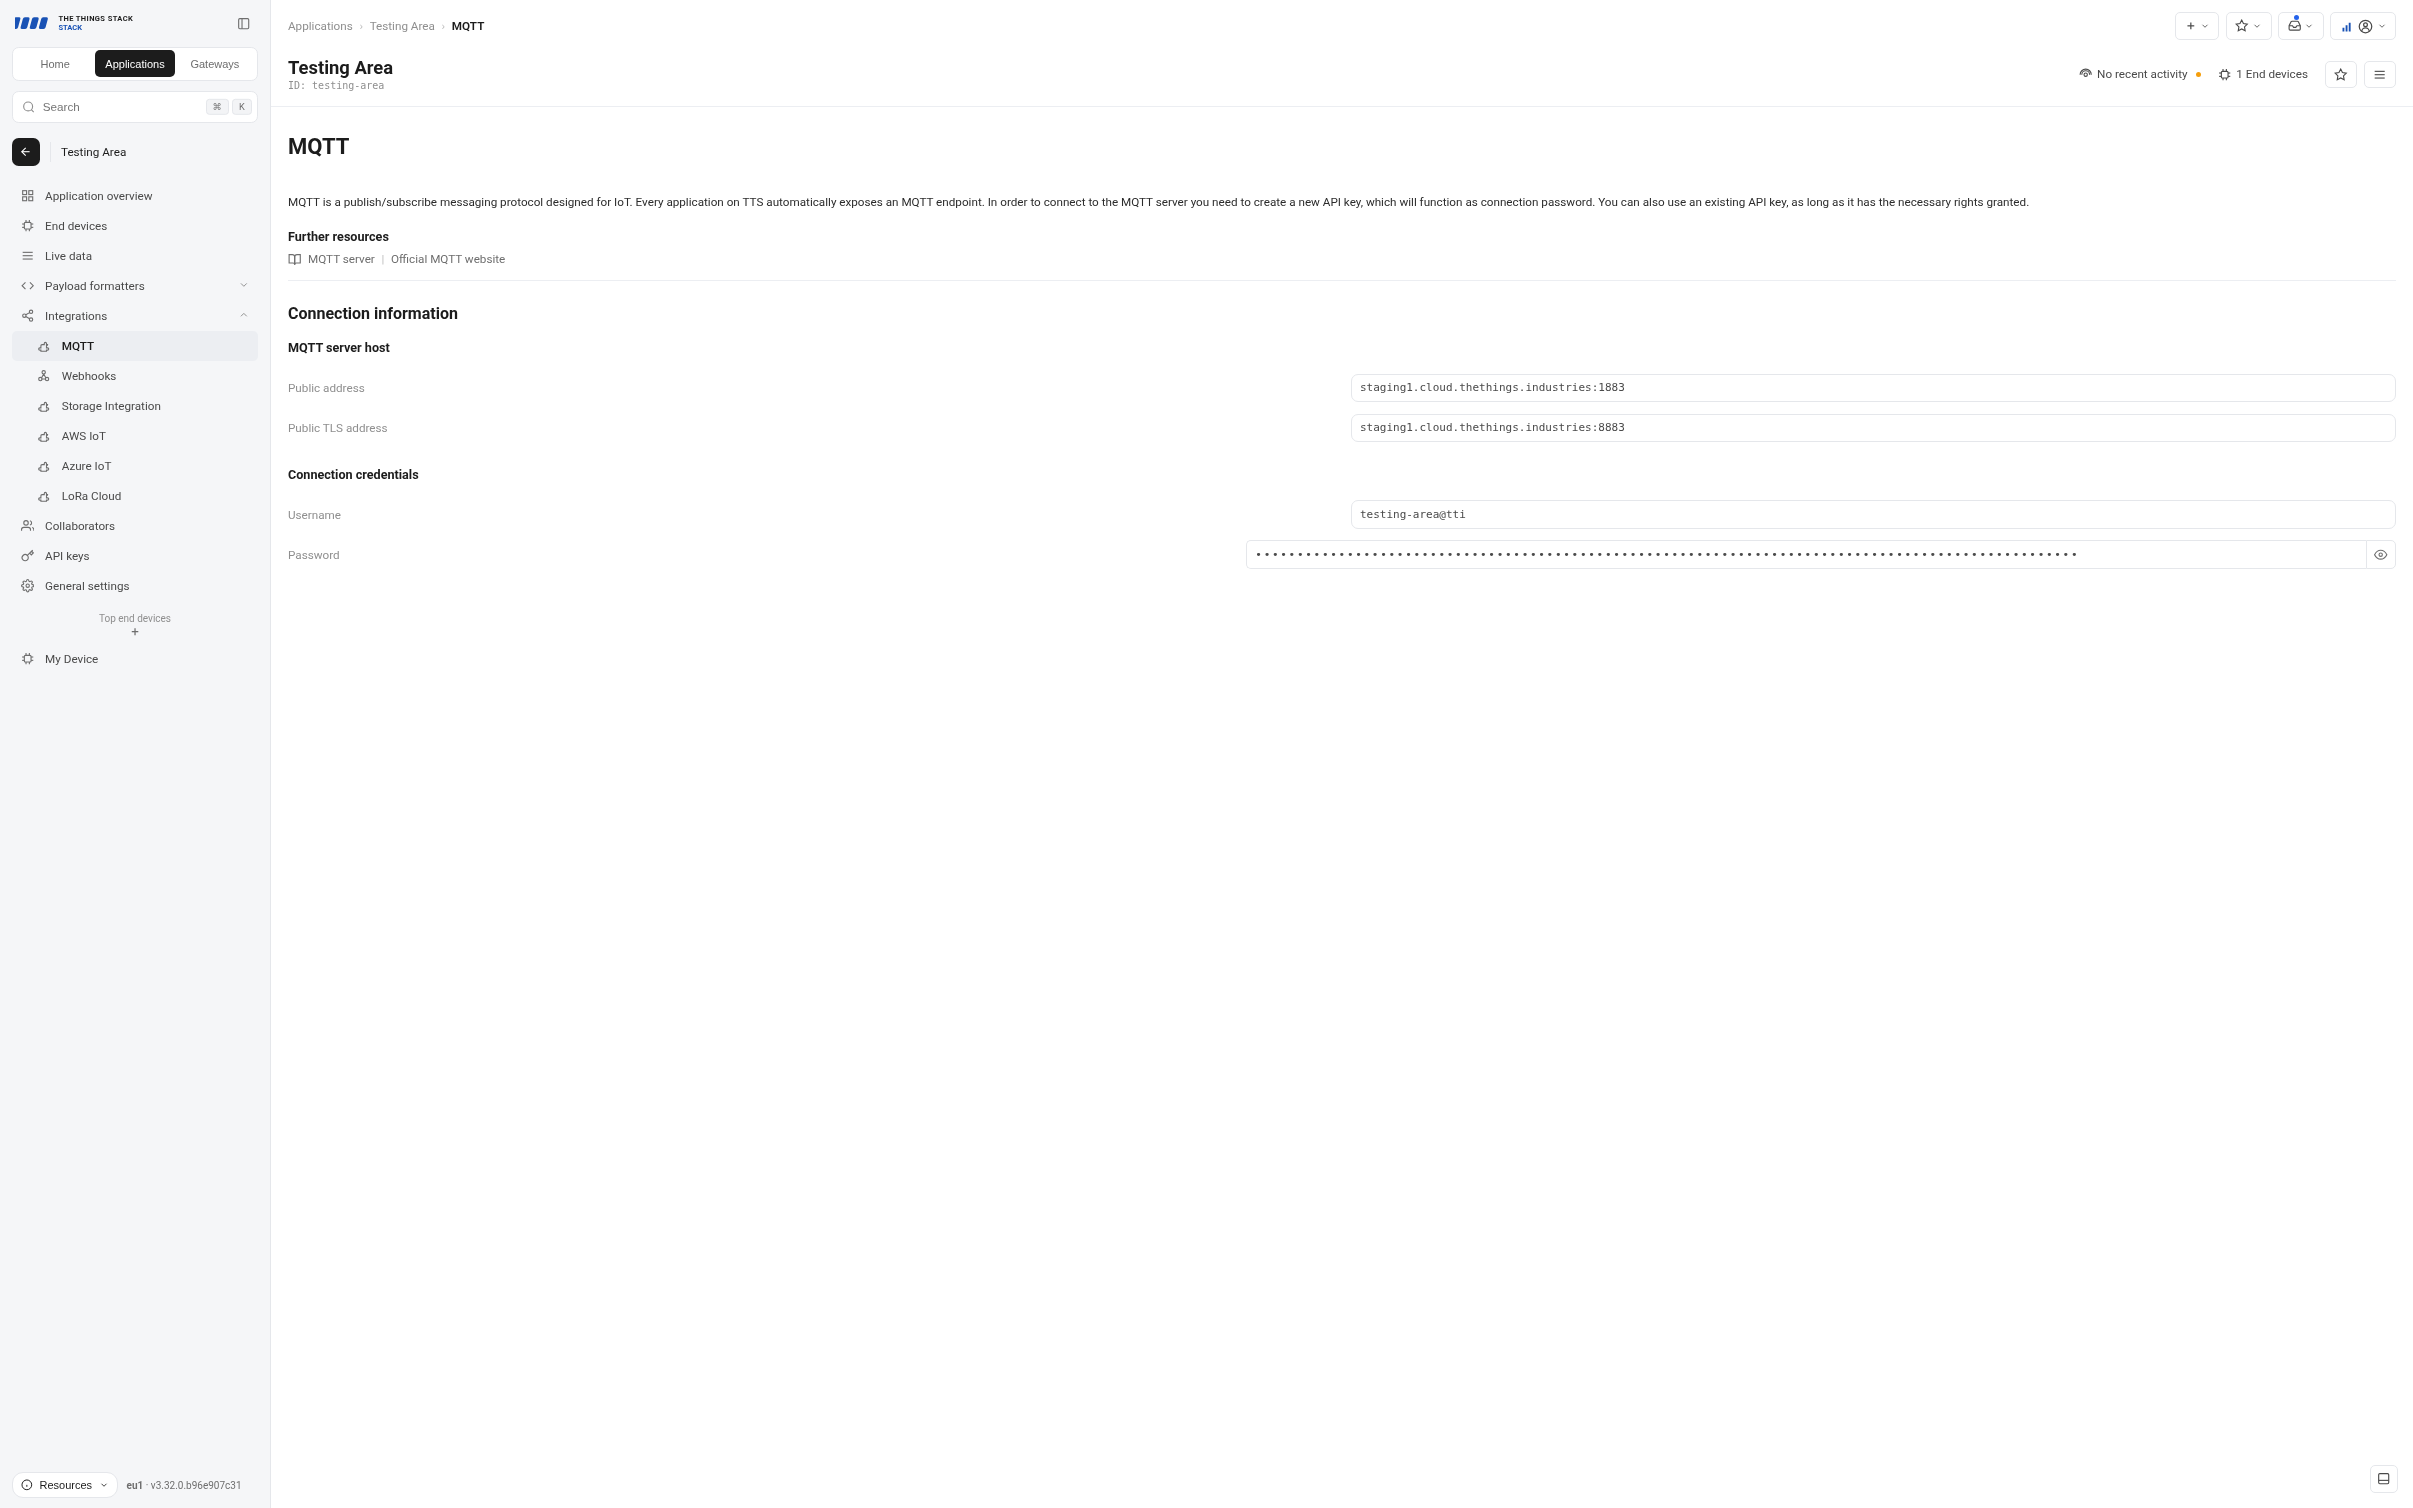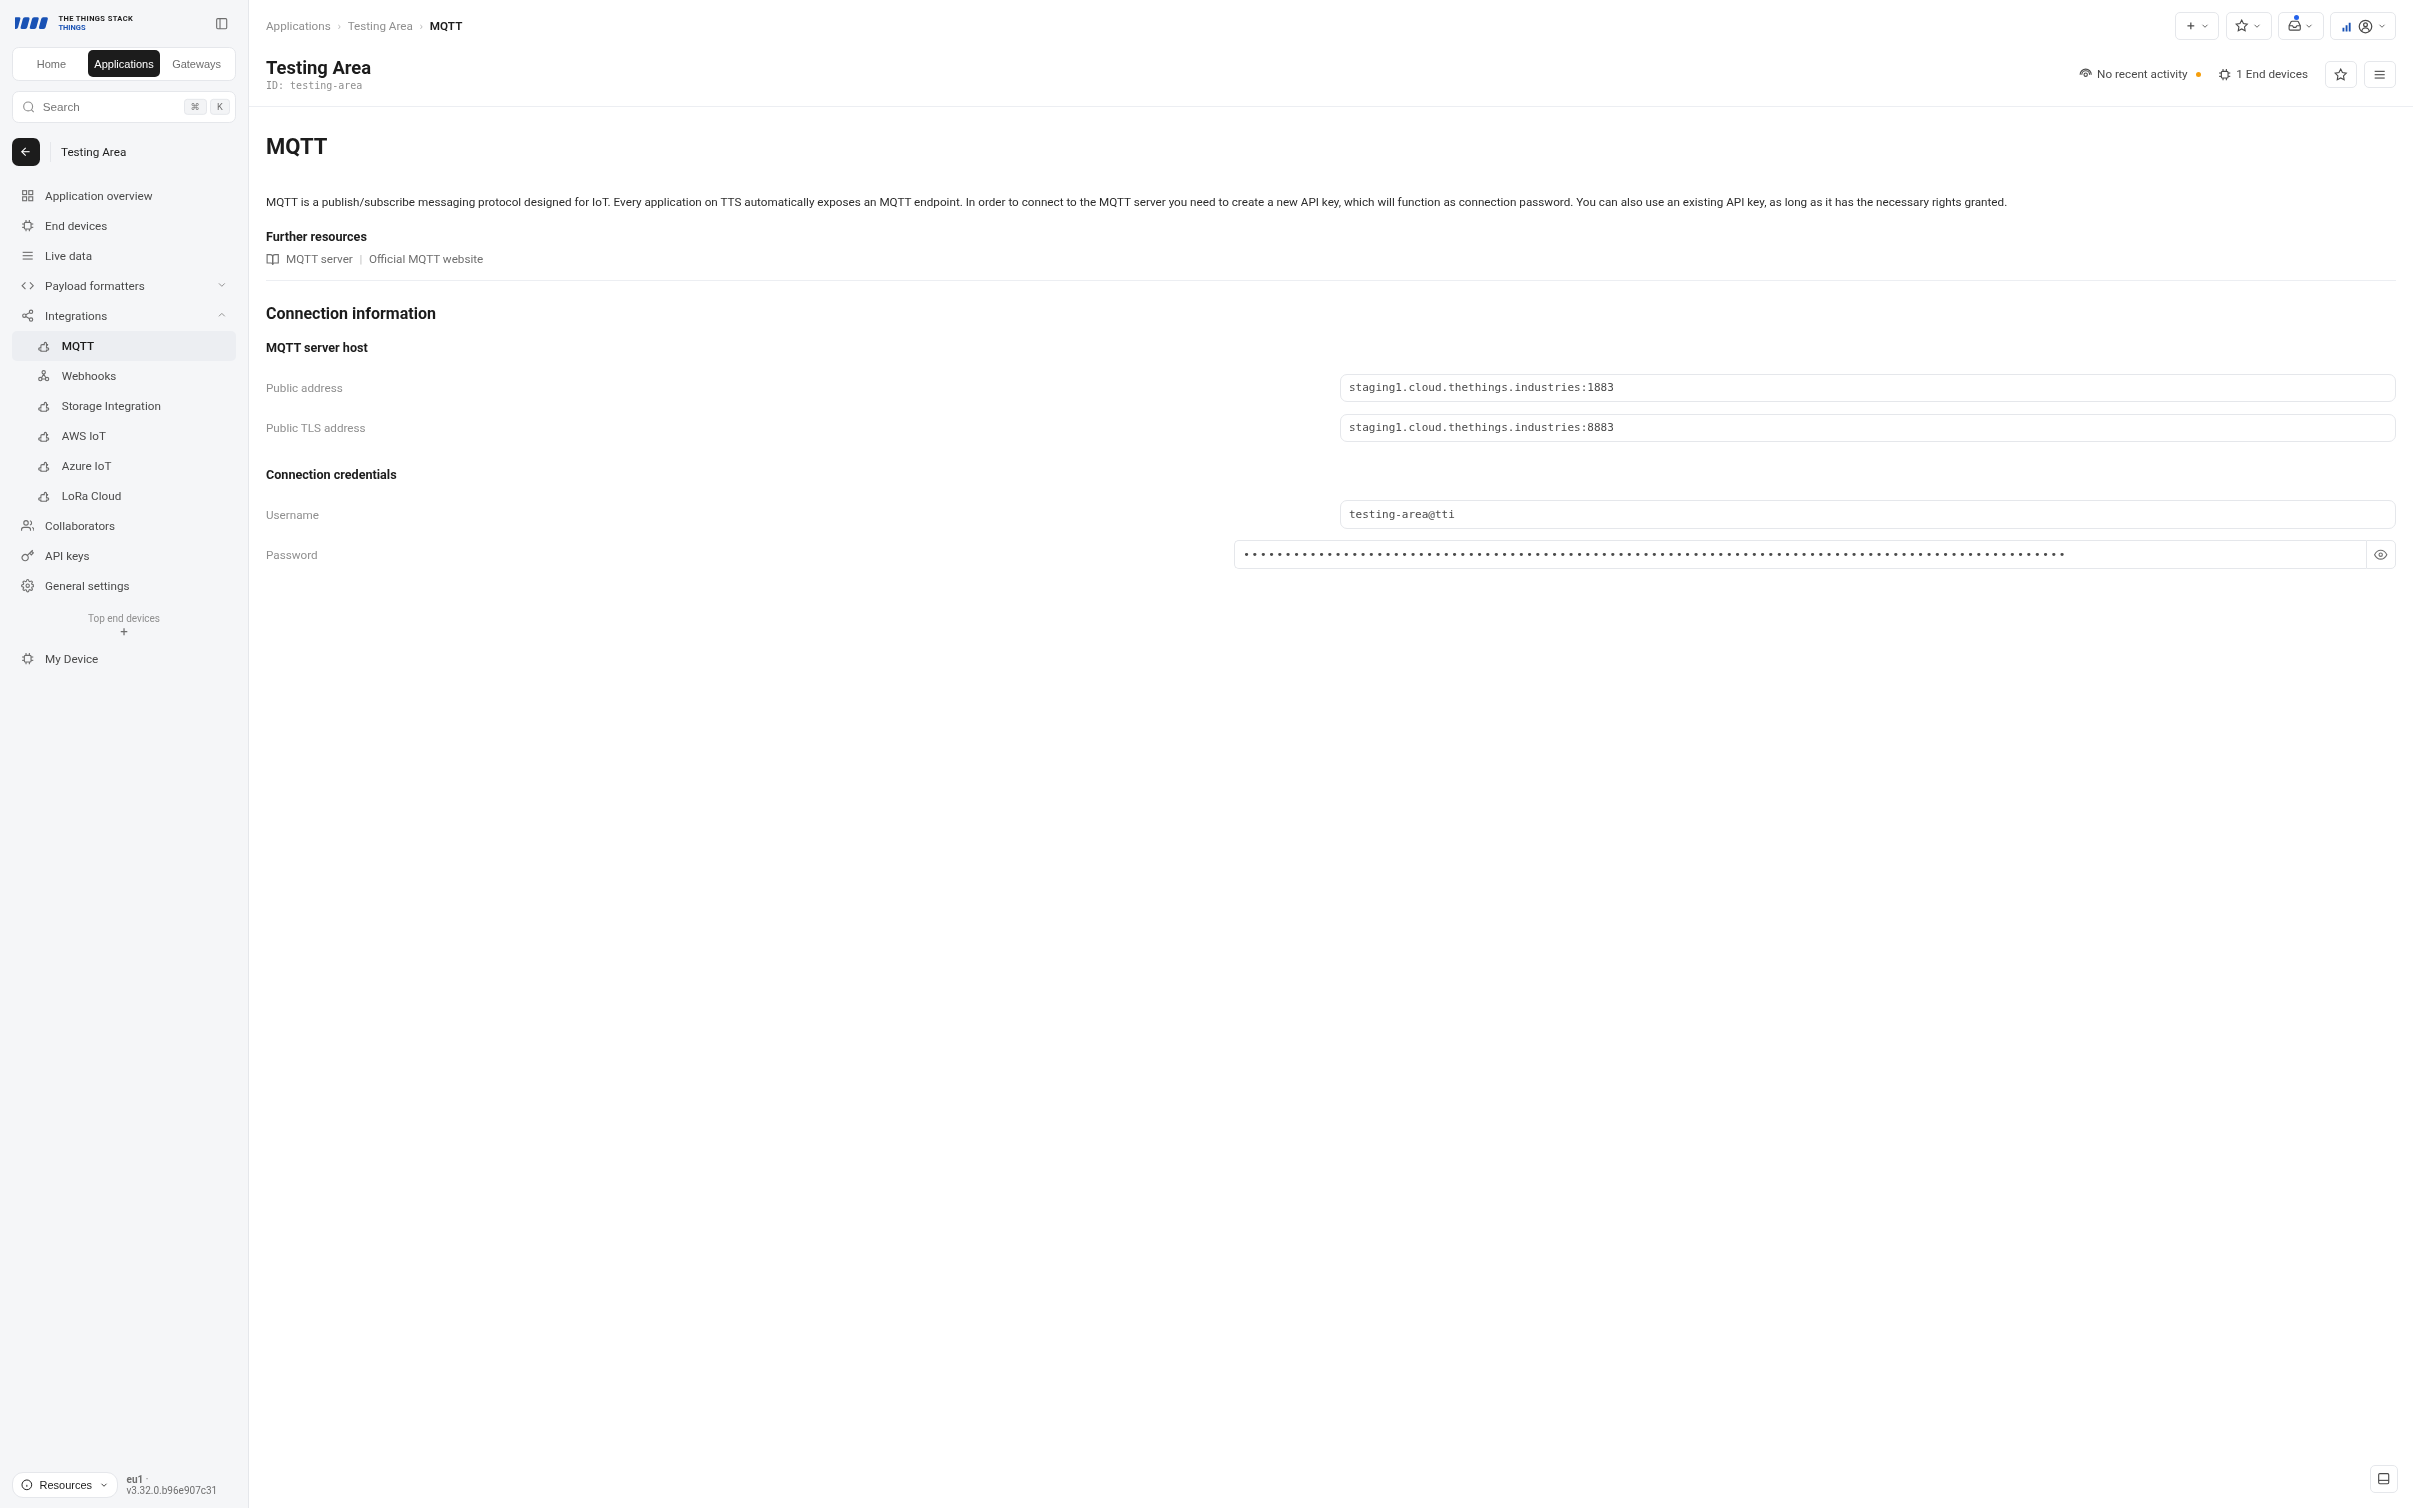--- a/index.html
+++ b/index.html
@@ -1,21 +1,21 @@
 <!DOCTYPE html>
 <html style="font-size:13.4px"><head>
   <meta charset="utf-8">
   <style>
     * { box-sizing: border-box; margin: 0; padding: 0; }
     body { font-family: -apple-system, BlinkMacSystemFont, "Segoe UI", Roboto, sans-serif; background: #f5f6f8; color: #1c1c1c; font-size: 11.7px; }
     
     .app { display: flex; height: 100vh; }
     
     
-    .sidebar { width: 249px; background: #f5f6f8; border-right: 0.8px solid #e5e7eb; display: flex; flex-direction: column; position: relative; }
+    .sidebar { width: 271px; background: #f5f6f8; border-right: 0.8px solid #e5e7eb; display: flex; flex-direction: column; position: relative; }
     .sidebar-header { padding: 11.7px 15px; display: flex; align-items: center; justify-content: space-between; }
     .logo { display: flex; align-items: center; gap: 8.4px; }
     .logo-mark { width: 35px; height: 18.4px; }
     .logo-text { display: flex; flex-direction: column; line-height: 1; }
     .logo-text-main { font-size: 7.5px; font-weight: 700; letter-spacing: 0.4px; color: #1c1c1c; }
     .logo-text-sub { font-size: 7.5px; font-weight: 700; color: #1952b5; margin-top: 1.7px; }
     .collapse-btn { width: 23.5px; height: 23.5px; border: none; background: transparent; display: flex; align-items: center; justify-content: center; cursor: pointer; color: #6e6e6e; border-radius: 5px; }
     
     .tabs { display: flex; margin: 0 11.7px 10px; background: #fff; border-radius: 6.7px; border: 0.8px solid #e5e7eb; overflow: hidden; padding: 2.5px; }
     .tab { flex: 1; padding: 7.5px 6.7px; text-align: center; font-size: 11px; border: none; background: transparent; cursor: pointer; color: #6e6e6e; border-radius: 5px; }
@@ -100,21 +100,21 @@
         <svg class="logo-mark" viewBox="0 0 42 22">
             <g fill="#1952b5">
               <rect x="0" y="4" width="8" height="14" rx="2" transform="skewX(-15)"></rect>
               <rect x="11" y="4" width="8" height="14" rx="2" transform="skewX(-15)"></rect>
               <rect x="22" y="4" width="8" height="14" rx="2" transform="skewX(-15)"></rect>
               <rect x="33" y="4" width="8" height="14" rx="2" transform="skewX(-15)"></rect>
             </g>
           </svg>
         <div class="logo-text">
           <span class="logo-text-main">THE THINGS STACK</span>
-          <span class="logo-text-sub">THINGS</span>
+          <span class="logo-text-sub">STACK</span>
         </div>
       </div>
       <button class="collapse-btn">
         <svg width="13.4" height="13.4" viewBox="0 0 24 24" fill="none" stroke="currentColor" stroke-width="2">
             <rect x="3" y="3" width="18" height="18" rx="2"></rect>
             <line x1="9" y1="3" x2="9" y2="21"></line>
           </svg>
       </button>
     </div>
 

